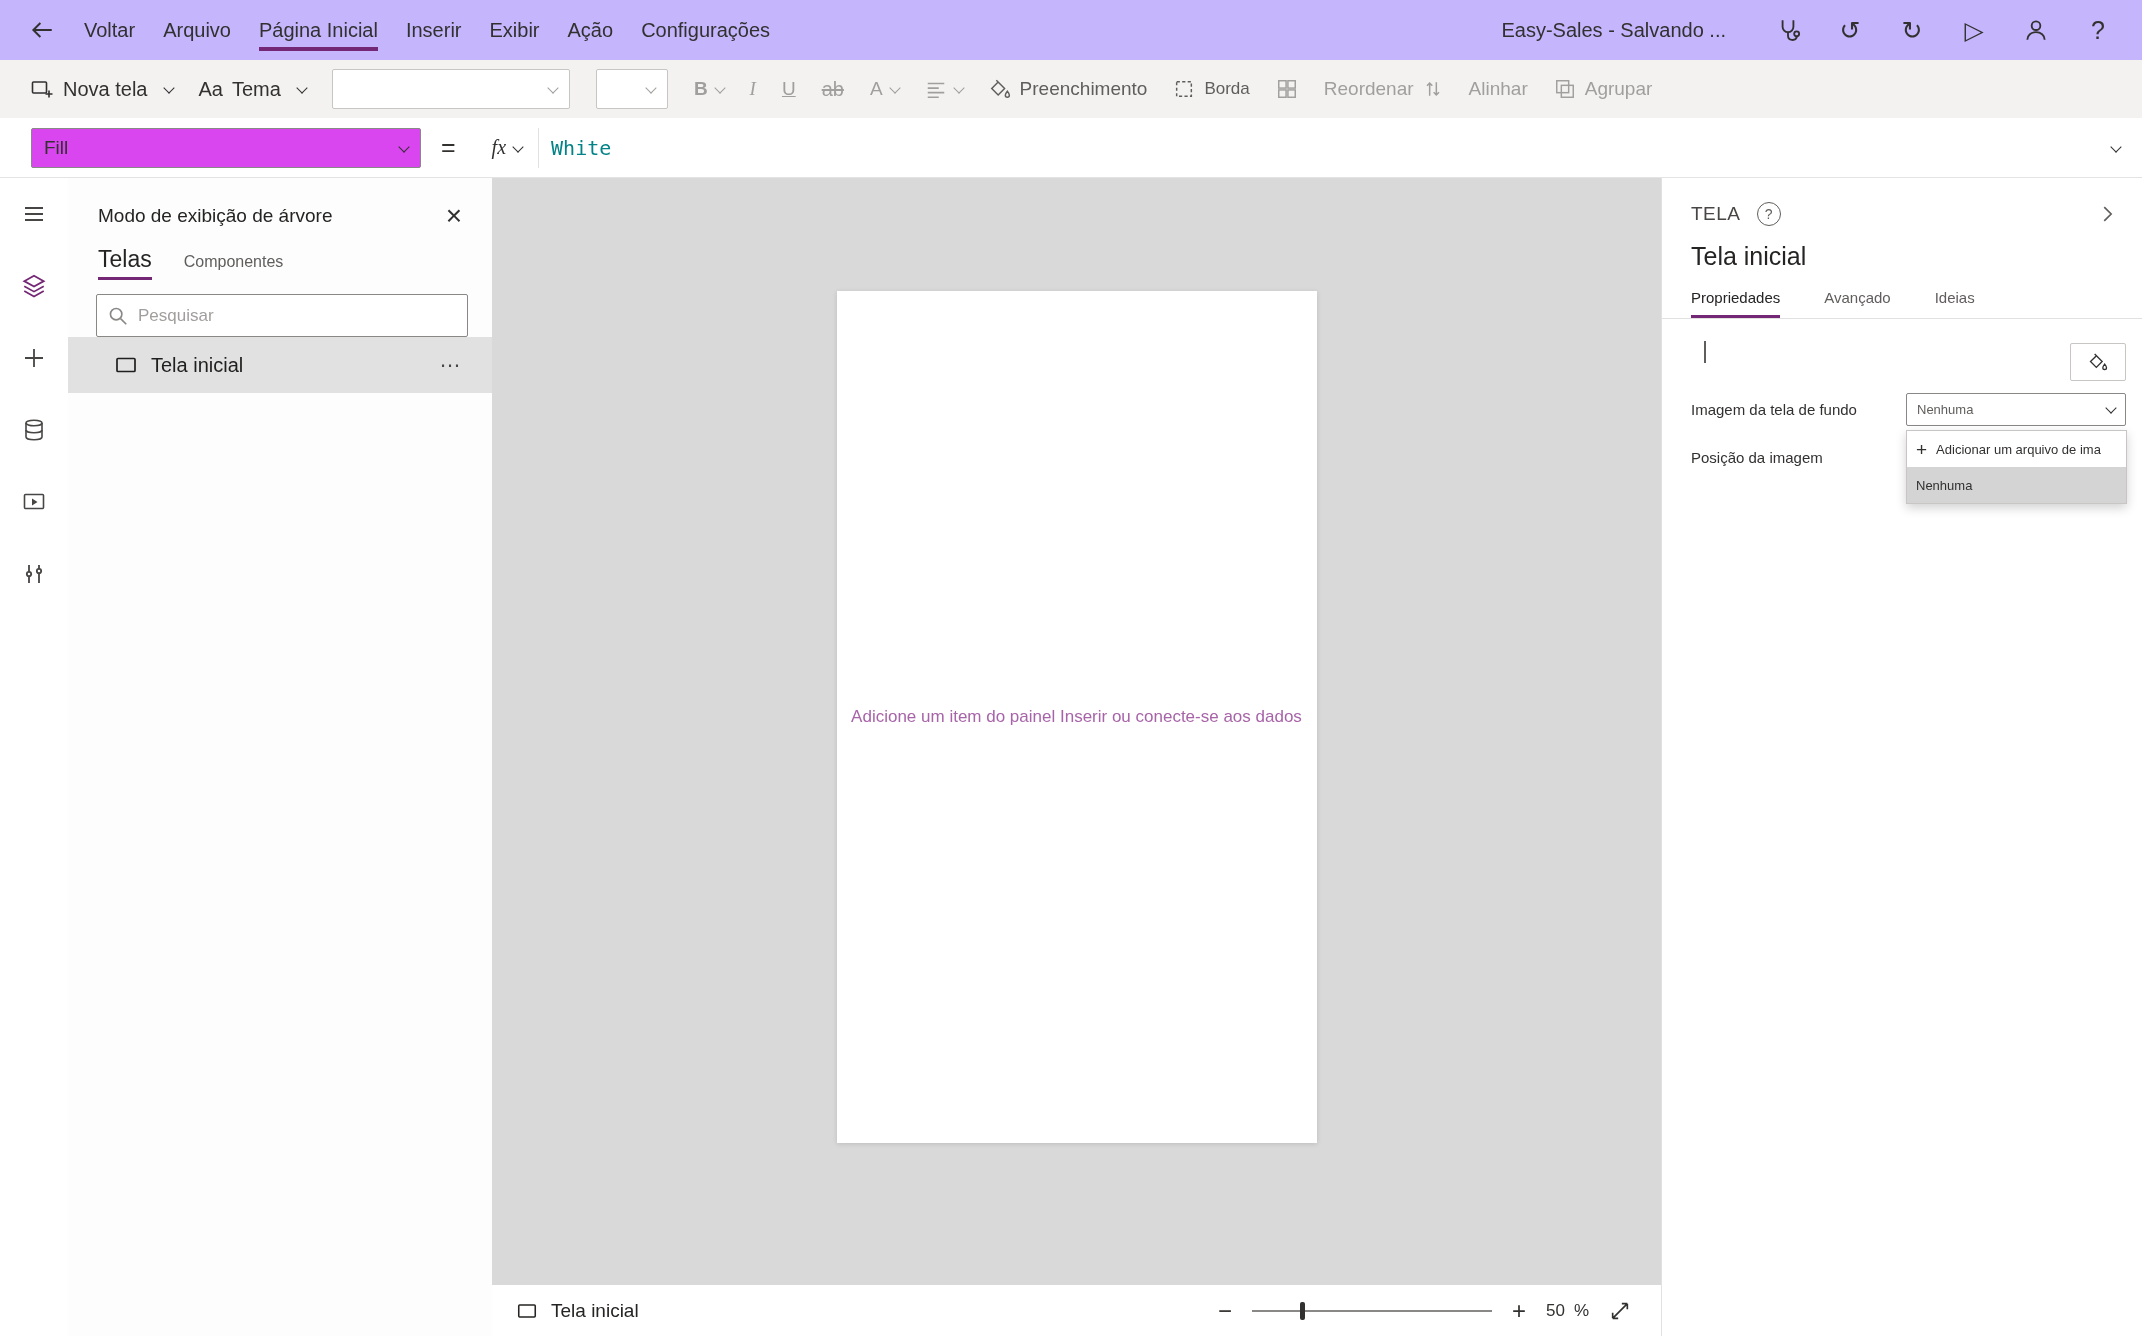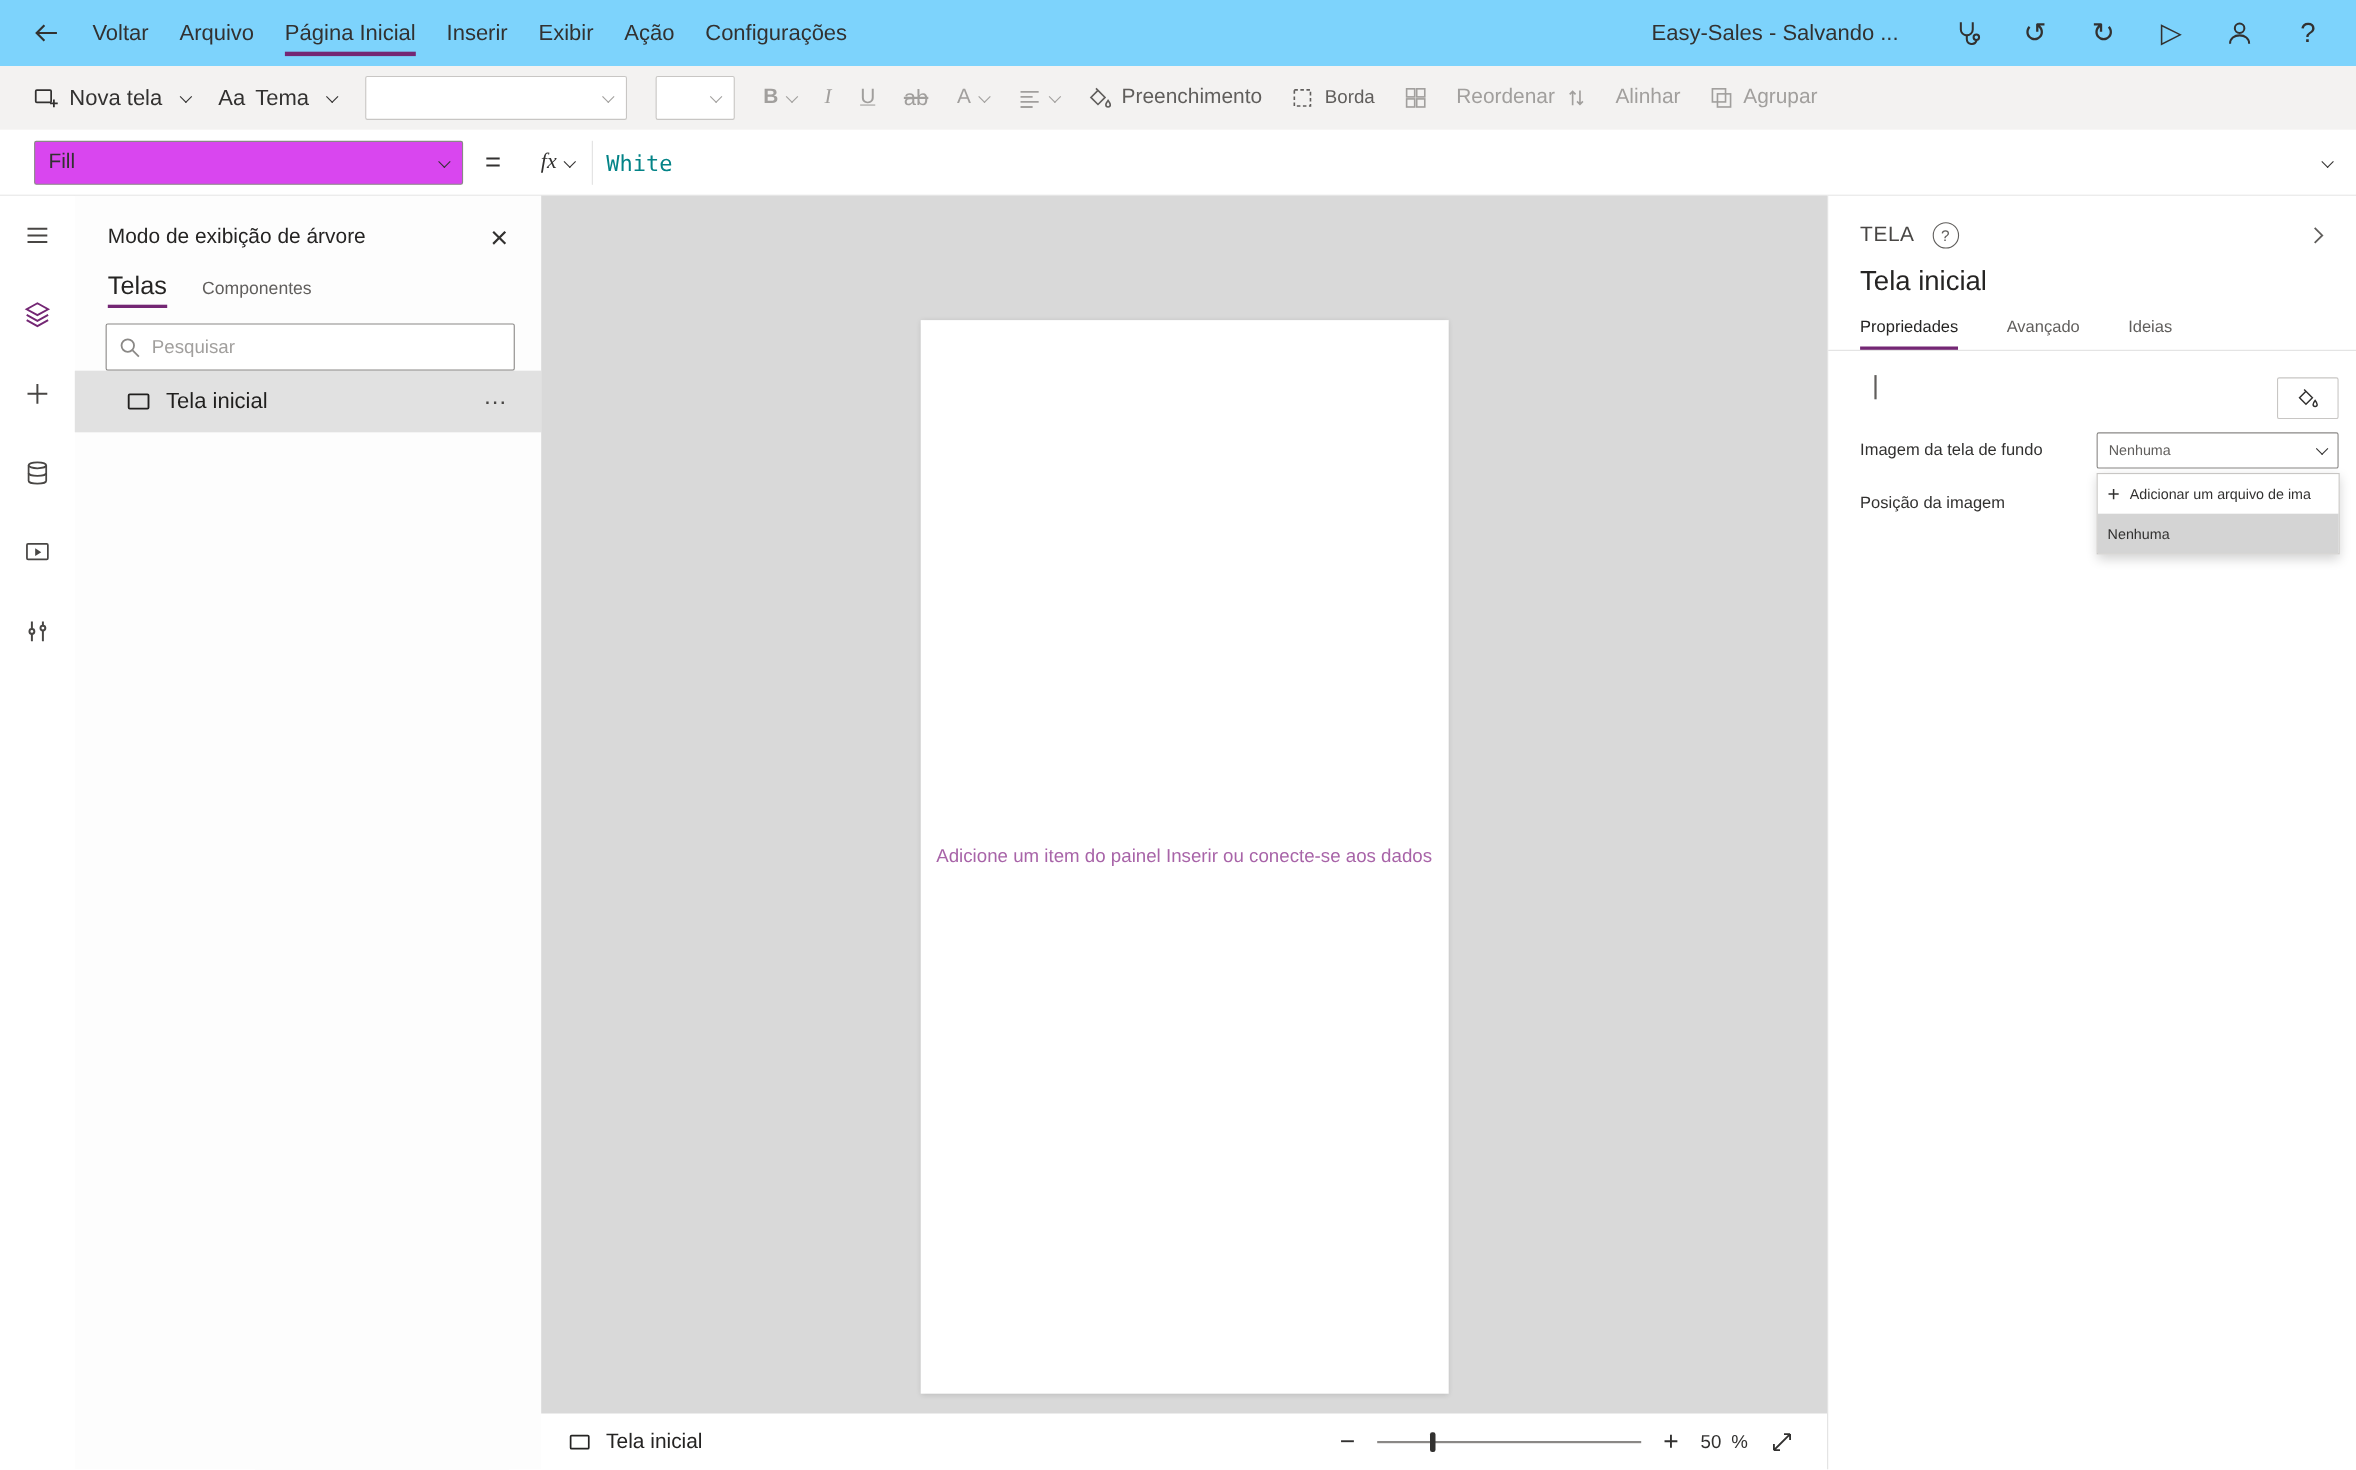--- a/index.html
+++ b/index.html
@@ -2,21 +2,21 @@
 <html><head>
 <meta charset="utf-8">
 <style>
   * { margin:0; padding:0; box-sizing:border-box; }
   html,body { width:2142px; height:1336px; }
   body { font-family:"Liberation Sans",sans-serif; color:#323130; background:#fff; position:relative; overflow:hidden; }
   svg { display:block; }
   .chev { display:inline-block; width:8px; height:8px; border-right:1.6px solid currentColor; border-bottom:1.6px solid currentColor; transform:rotate(45deg); margin-left:8px; margin-bottom:2px; flex:none; }
 
   
-  .topbar { position:absolute; top:0; left:0; right:0; height:60px; background:#7dd3fc; display:flex; align-items:center; justify-content:space-between; padding:0 30px 0 28px; }
+  .topbar { position:absolute; top:0; left:0; right:0; height:60px; background:#c4b5fd; display:flex; align-items:center; justify-content:space-between; padding:0 30px 0 28px; }
   .tb-left { display:flex; align-items:center; gap:28px; }
   .tb-item { font-size:20px; color:#323130; padding-bottom:5px; border-bottom:4px solid transparent; margin-bottom:-9px; cursor:default; white-space:nowrap; }
   .tb-item.active { border-bottom-color:#742774; }
   .tb-right { display:flex; align-items:center; gap:34px; }
   .tb-status { font-size:20px; color:#323130; margin-right:14px; white-space:nowrap; }
   .tb-icon { width:28px; height:28px; color:#323130; display:flex; align-items:center; justify-content:center; font-size:25px; line-height:1; }
 
   
   .toolbar { position:absolute; top:60px; left:0; right:0; height:58px; background:#f3f2f1; display:flex; align-items:center; padding:0 30px; gap:26px; }
   .tool { display:flex; align-items:center; gap:9px; font-size:20px; color:#323130; white-space:nowrap; }
@@ -52,21 +52,21 @@
   .search { margin:14px 24px 0 28px; height:43px; border:1px solid #8a8886; border-radius:2px; background:#fff; display:flex; align-items:center; padding:0 10px; gap:9px; color:#8a8886; }
   .search input { border:none; outline:none; flex:1; font-size:17px; color:#323130; background:transparent; font-family:"Liberation Sans",sans-serif; }
   .search input::placeholder { color:#a19f9d; }
   .tree-row { display:flex; align-items:center; gap:13px; }
   .row-app { height:52px; margin-top:16px; padding:0 28px 0 48px; color:#605e5c; font-size:17px; }
   .row-screen { height:56px; background:#e1e1e1; font-size:20px; color:#201f1e; padding:0 28px 0 46px; }
   .row-more { margin-left:auto; font-size:22px; color:#484644; letter-spacing:3px; line-height:0; padding-bottom:10px; }
 
   .canvas-col { flex:1; display:flex; flex-direction:column; min-width:0; }
   .canvas { flex:1; background:#d9d9d9; position:relative; overflow:hidden; }
-  .screen { position:absolute; left:50%; transform:translateX(-50%); top:113px; width:480px; height:976px; background:#fff; box-shadow:0 1px 5px rgba(0,0,0,.13); }
+  .screen { position:absolute; left:50%; transform:translateX(-50%); top:113px; width:480px; height:852px; background:#fff; box-shadow:0 1px 5px rgba(0,0,0,.13); }
   .hint { position:absolute; top:50%; left:10px; right:10px; transform:translateY(-50%); text-align:center; font-size:17px; color:#a864a8; }
   .canvas-status { height:51px; background:#fff; display:flex; align-items:center; justify-content:space-between; padding:0 30px 0 24px; }
   .cs-left { display:flex; align-items:center; gap:13px; font-size:19px; color:#252423; }
   .cs-right { display:flex; align-items:center; gap:20px; color:#323130; }
   .zoom-sign { font-size:24px; color:#323130; }
   .zoom-slider { width:240px; height:20px; position:relative; }
   .zoom-slider .track { position:absolute; top:9px; left:0; right:0; height:2px; background:#8a8886; }
   .zoom-slider .handle { position:absolute; top:1px; left:20%; width:5px; height:18px; background:#323130; border-radius:2px; }
   .zoom-val { font-size:17px; display:flex; gap:9px; }
 

